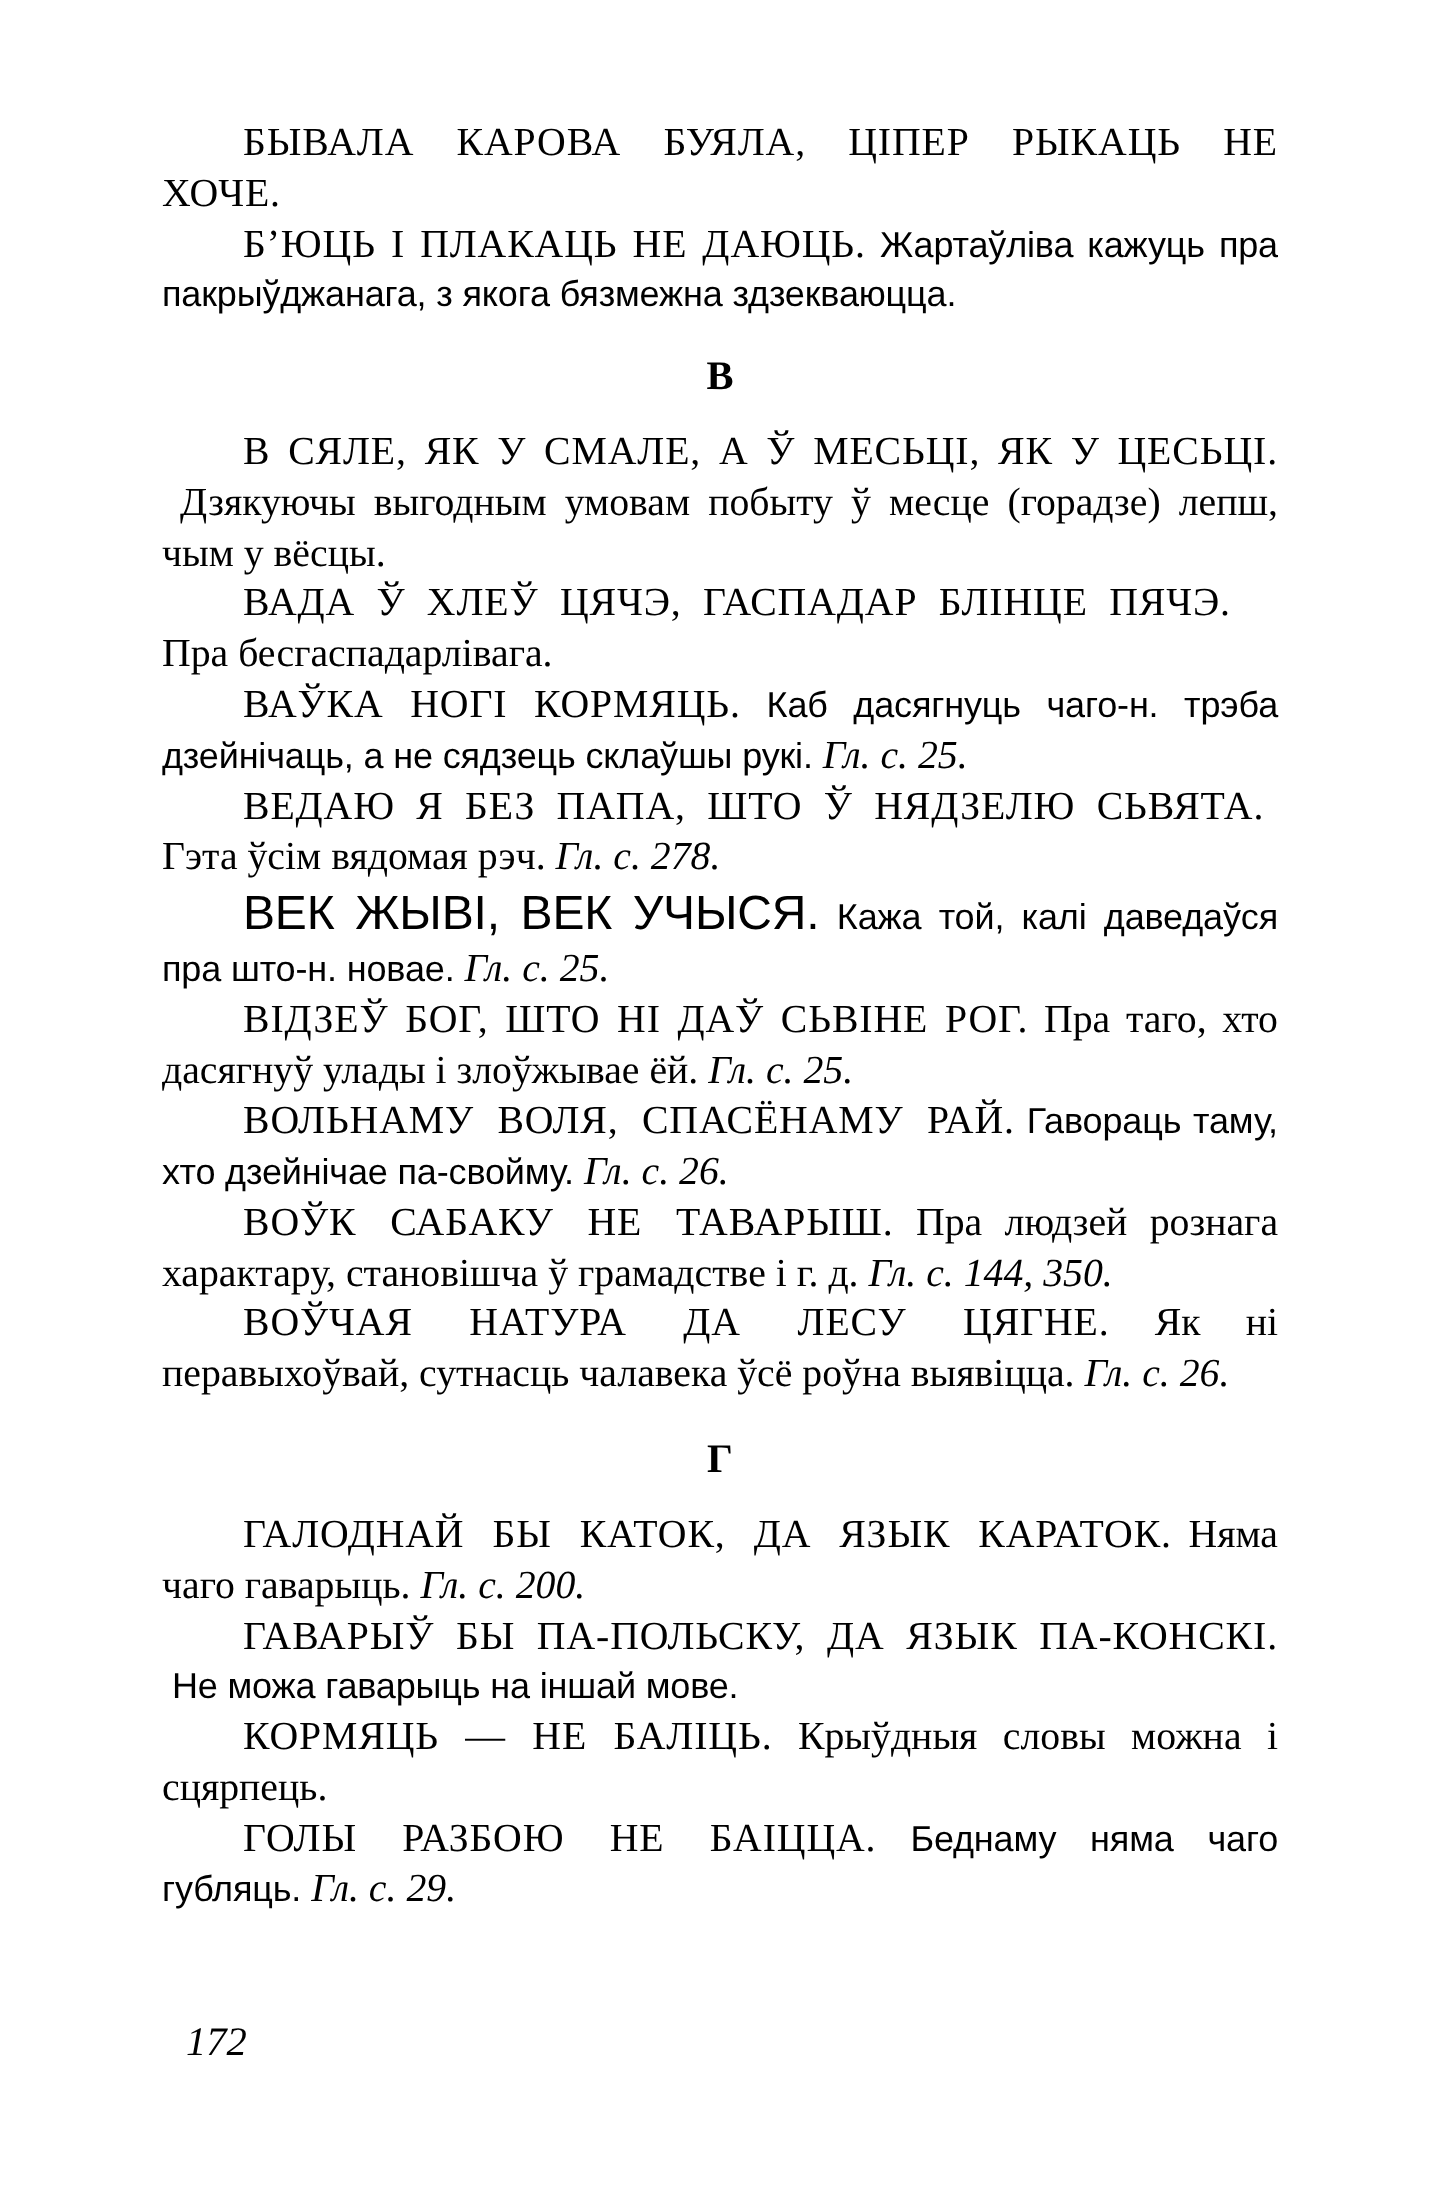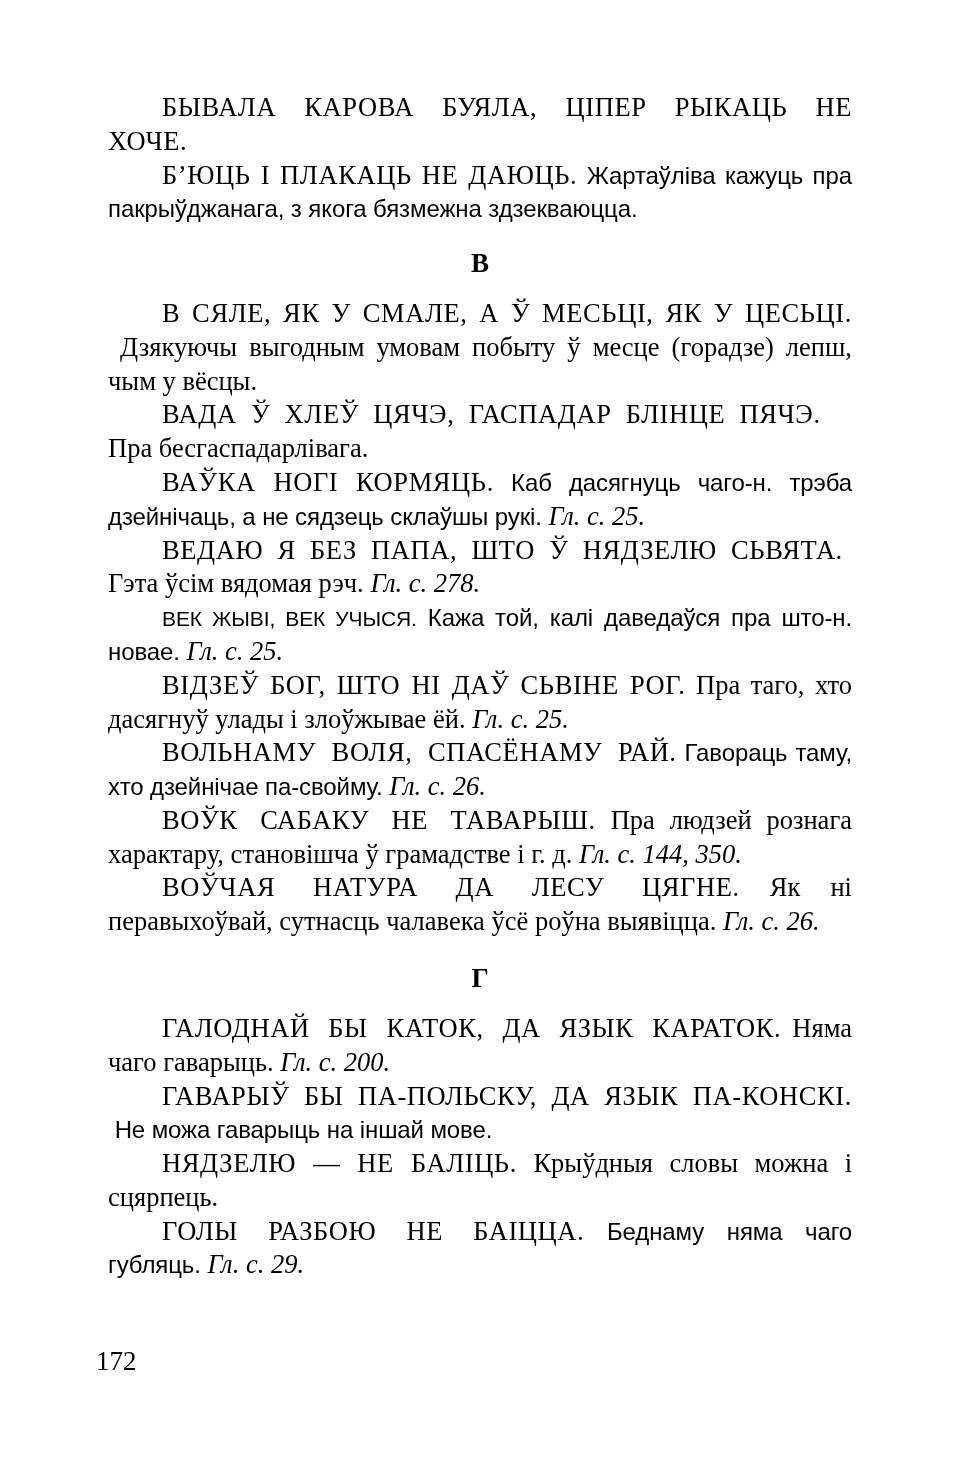--- a/index.html
+++ b/index.html
@@ -11,21 +11,21 @@
     width: 960px;
     height: 1474px;
     font-family: "Liberation Serif", serif;
     color: #000000;
     position: relative;
     overflow: hidden;
   }
   .page {
     position: absolute;
     left: 108px;
-    top: 91px;
+    top: 78px;
     width: 744px;
   }
   .entry {
     font-size: 26.5px;
     line-height: 1.275;
     text-align: justify;
     text-indent: 54px;
     margin: 0;
     hyphens: manual;
   }
@@ -53,24 +53,25 @@
     font-size: 27px;
     font-weight: bold;
     margin: 22px 0 18px 0;
     font-family: "Liberation Serif", serif;
   }
   .section-letter.second {
     margin: 24px 0 18px 0;
   }
   .page-number {
     position: absolute;
-    left: 96px;
+    left: 124px;
     top: 1346px;
     font-size: 27px;
     font-family: "Liberation Serif", serif;
+    font-style: italic;
   }
   .sp { white-space: pre; }
 </style>
 </head>
 <body>
 
 <div class="page">
 
   <p class="entry head-spread">
     <span class="head">БЫВАЛА КАРОВА БУЯЛА, ЦІПЕР РЫКАЦЬ НЕ ХОЧЕ.</span>
@@ -98,21 +99,21 @@
   </p>
 
   <p class="entry head-spread">
     <span class="head">ВЕДАЮ Я БЕЗ ПАПА, ШТО Ў НЯДЗЕЛЮ СЬВЯТА.</span>
   </p>
   <p class="entry no-indent">
     <span>Гэта ўсім вядомая рэч.</span><span class="sp"> </span><span class="ref">Гл. с. 278.</span>
   </p>
 
   <p class="entry">
-    <span class="head gloss-sans" style="font-size:21px;font-family:'Liberation Sans',sans-serif;">ВЕК ЖЫВІ, ВЕК УЧЫСЯ.</span><span class="sp"> </span><span class="gloss-sans">Кажа той, калі даведаўся пра што-н. новае.</span><span class="sp"> </span><span class="ref">Гл. с. 25.</span>
+    <span class="head gloss-sans" style="font-size:32px;font-family:'Liberation Sans',sans-serif;">ВЕК ЖЫВІ, ВЕК УЧЫСЯ.</span><span class="sp"> </span><span class="gloss-sans">Кажа той, калі даведаўся пра што-н. новае.</span><span class="sp"> </span><span class="ref">Гл. с. 25.</span>
   </p>
 
   <p class="entry">
     <span class="head">ВІДЗЕЎ БОГ, ШТО НІ ДАЎ СЬВІНЕ РОГ.</span><span class="sp"> </span><span>Пра таго, хто дасягнуў улады і злоўжывае ёй.</span><span class="sp"> </span><span class="ref">Гл. с. 25.</span>
   </p>
 
   <p class="entry">
     <span class="head head-spread">ВОЛЬНАМУ ВОЛЯ, СПАСЁНАМУ РАЙ.</span><span class="sp"> </span><span class="gloss-sans">Гавораць таму, хто дзейнічае па-свойму.</span><span class="sp"> </span><span class="ref">Гл. с. 26.</span>
   </p>
 
@@ -129,21 +130,21 @@
   <p class="entry">
     <span class="head head-spread">ГАЛОДНАЙ БЫ КАТОК, ДА ЯЗЫК КАРАТОК.</span><span class="sp"> </span><span>Няма чаго гаварыць.</span><span class="sp"> </span><span class="ref">Гл. с. 200.</span>
   </p>
 
   <p class="entry">
     <span class="head">ГАВАРЫЎ БЫ ПА-ПОЛЬСКУ, ДА ЯЗЫК ПА-КОНСКІ.</span><span class="sp"> </span><span class="gloss-sans">Не можа гаварыць на іншай мове.</span>
   </p>
 
 
   <p class="entry">
-    <span class="head">НЯДЗЕЛЮ — НЕ БАЛІЦЬ.</span><span class="sp"> </span><span>Крыўдныя словы можна і сцярпець.</span>
+    <span class="head">КОРМЯЦЬ — НЕ БАЛІЦЬ.</span><span class="sp"> </span><span>Крыўдныя словы можна і сцярпець.</span>
   </p>
 
   <p class="entry">
     <span class="head head-spread">ГОЛЫ РАЗБОЮ НЕ БАІЦЦА.</span><span class="sp"> </span><span class="gloss-sans">Беднаму няма чаго губляць.</span><span class="sp"> </span><span class="ref">Гл. с. 29.</span>
   </p>
 
 </div>
 
 <div class="page-number">172</div>
 

